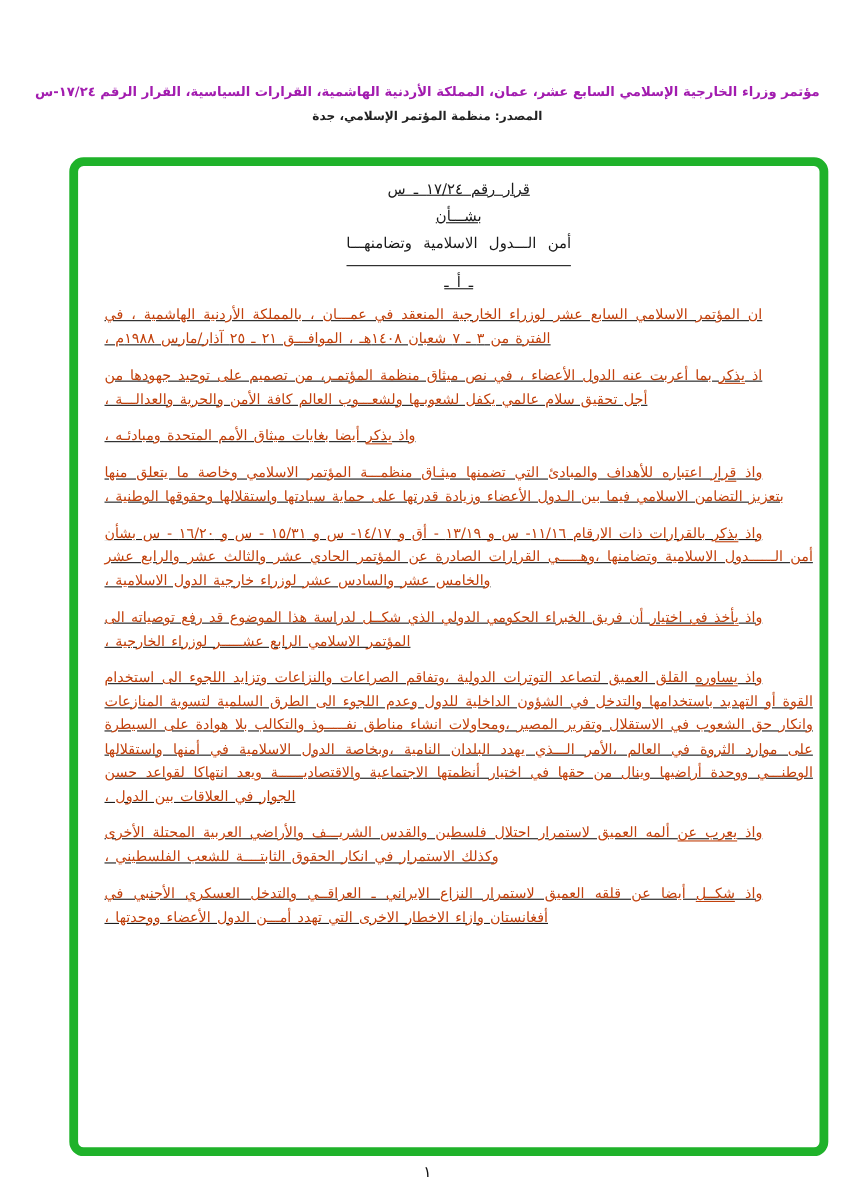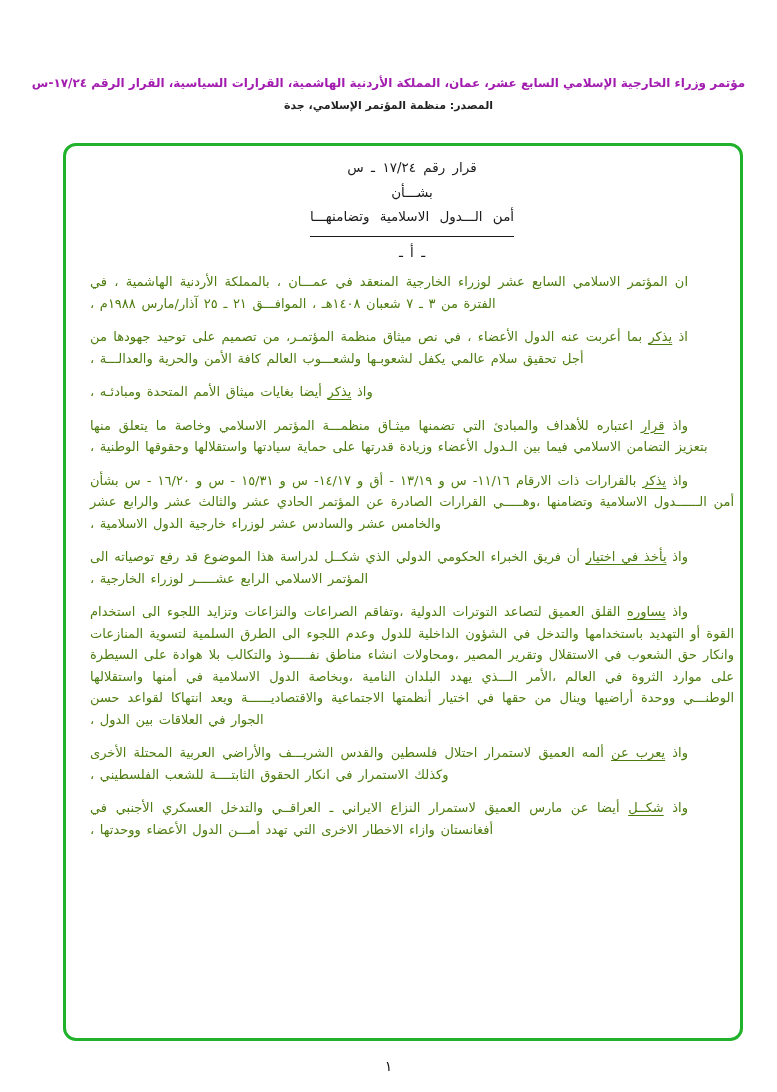--- a/index.html
+++ b/index.html
@@ -19,25 +19,26 @@
     letter-spacing:0px;color:#a21caf;
   }
   .hdr2{
     margin-top:9px;font-size:11px;font-weight:bold;color:#222;
   }
   
   .box{
     position:absolute;
     left:63px;top:143px;
     width:644px;height:884px;
-    border:3px solid #6d28d9;
+    border:8px solid #6d28d9;
     border-radius:13px;
     padding:8px 6px 0 24px;
     box-sizing:content-box;
     overflow:hidden;
+    text-decoration:underline;
   }
   .t1,.t2,.t3w,.t4{
     text-align:center;font-size:13.5px;line-height:22px;color:#1a1a1a;
     word-spacing:3px;
   }
   .t1{margin-top:2px;}
   .t2{margin-top:3px;}
   .t3w{margin-top:2px;}
   .t3{
     display:inline-block;
@@ -48,21 +49,21 @@
   .t4{margin-top:4px;margin-bottom:8px;letter-spacing:2px;}
   
   .para{
     margin:0 0 12px 0;
     font-size:13px;
     line-height:21.5px;
     text-align:justify;
     text-align-last:left;
     text-indent:46px;
     word-spacing:1.5px;
-    color:#4d7c0f;
+    color:#c2410c;
   }
   .para .u{
     text-decoration:underline;
     text-underline-offset:3px;
   }
   
   .pn{
     position:absolute;bottom:18px;left:0;right:0;
     text-align:center;font-size:14px;color:#111;
   }
@@ -93,19 +94,19 @@
     <p class="para"><span>واذ </span><span class="u">قرار</span><span> اعتباره للأهداف والمبادئ التي تضمنها ميثـاق منظمـــة المؤتمر الاسلامي وخاصة ما يتعلق منها بتعزيز التضامن الاسلامي فيما بين الـدول الأعضاء وزيادة قدرتها على حماية سيادتها واستقلالها وحقوقها الوطنية ،</span></p>
 
     <p class="para"><span>واذ </span><span class="u">يذكر</span><span> بالقرارات ذات الارقام ١١/١٦- س و ١٣/١٩ - أق و ١٤/١٧- س و ١٥/٣١ - س و ١٦/٢٠ - س بشأن أمن الــــــدول الاسلامية وتضامنها ،وهـــــي القرارات الصادرة عن المؤتمر الحادي عشر والثالث عشر والرابع عشر والخامس عشر والسادس عشر لوزراء خارجية الدول الاسلامية ،</span></p>
 
     <p class="para"><span>واذ </span><span class="u">يأخذ في اختيار</span><span> أن فريق الخبراء الحكومي الدولي الذي شكــل لدراسة هذا الموضوع قد رفع توصياته الى المؤتمر الاسلامي الرابع عشـــــر لوزراء الخارجية ،</span></p>
 
     <p class="para"><span>واذ </span><span class="u">يساوره</span><span> القلق العميق لتصاعد التوترات الدولية ،وتفاقم الصراعات والنزاعات وتزايد اللجوء الى استخدام القوة أو التهديد باستخدامها والتدخل في الشؤون الداخلية للدول وعدم اللجوء الى الطرق السلمية لتسوية المنازعات وانكار حق الشعوب في الاستقلال وتقرير المصير ،ومحاولات انشاء مناطق نفـــــوذ والتكالب بلا هوادة على السيطرة على موارد الثروة في العالم ،الأمر الـــذي يهدد البلدان النامية ،وبخاصة الدول الاسلامية في أمنها واستقلالها الوطنـــي ووحدة أراضيها وينال من حقها في اختيار أنظمتها الاجتماعية والاقتصاديــــــة ويعد انتهاكا لقواعد حسن الجوار في العلاقات بين الدول ،</span></p>
 
     <p class="para"><span>واذ </span><span class="u">يعرب عن</span><span> ألمه العميق لاستمرار احتلال فلسطين والقدس الشريـــف والأراضي العربية المحتلة الأخرى وكذلك الاستمرار في انكار الحقوق الثابتــــة للشعب الفلسطيني ،</span></p>
 
-    <p class="para"><span>واذ </span><span class="u">شكــل</span><span> أيضا عن مارس العميق لاستمرار النزاع الايراني ـ العراقــي والتدخل العسكري الأجنبي في أفغانستان وازاء الاخطار الاخرى التي تهدد أمـــن الدول الأعضاء ووحدتها ،</span></p>
+    <p class="para"><span>واذ </span><span class="u">شكــل</span><span> أيضا عن قلقه العميق لاستمرار النزاع الايراني ـ العراقــي والتدخل العسكري الأجنبي في أفغانستان وازاء الاخطار الاخرى التي تهدد أمـــن الدول الأعضاء ووحدتها ،</span></p>
 
   </div>
 
   <div class="pn">١</div>
 
 </div>
 
 </body></html>

